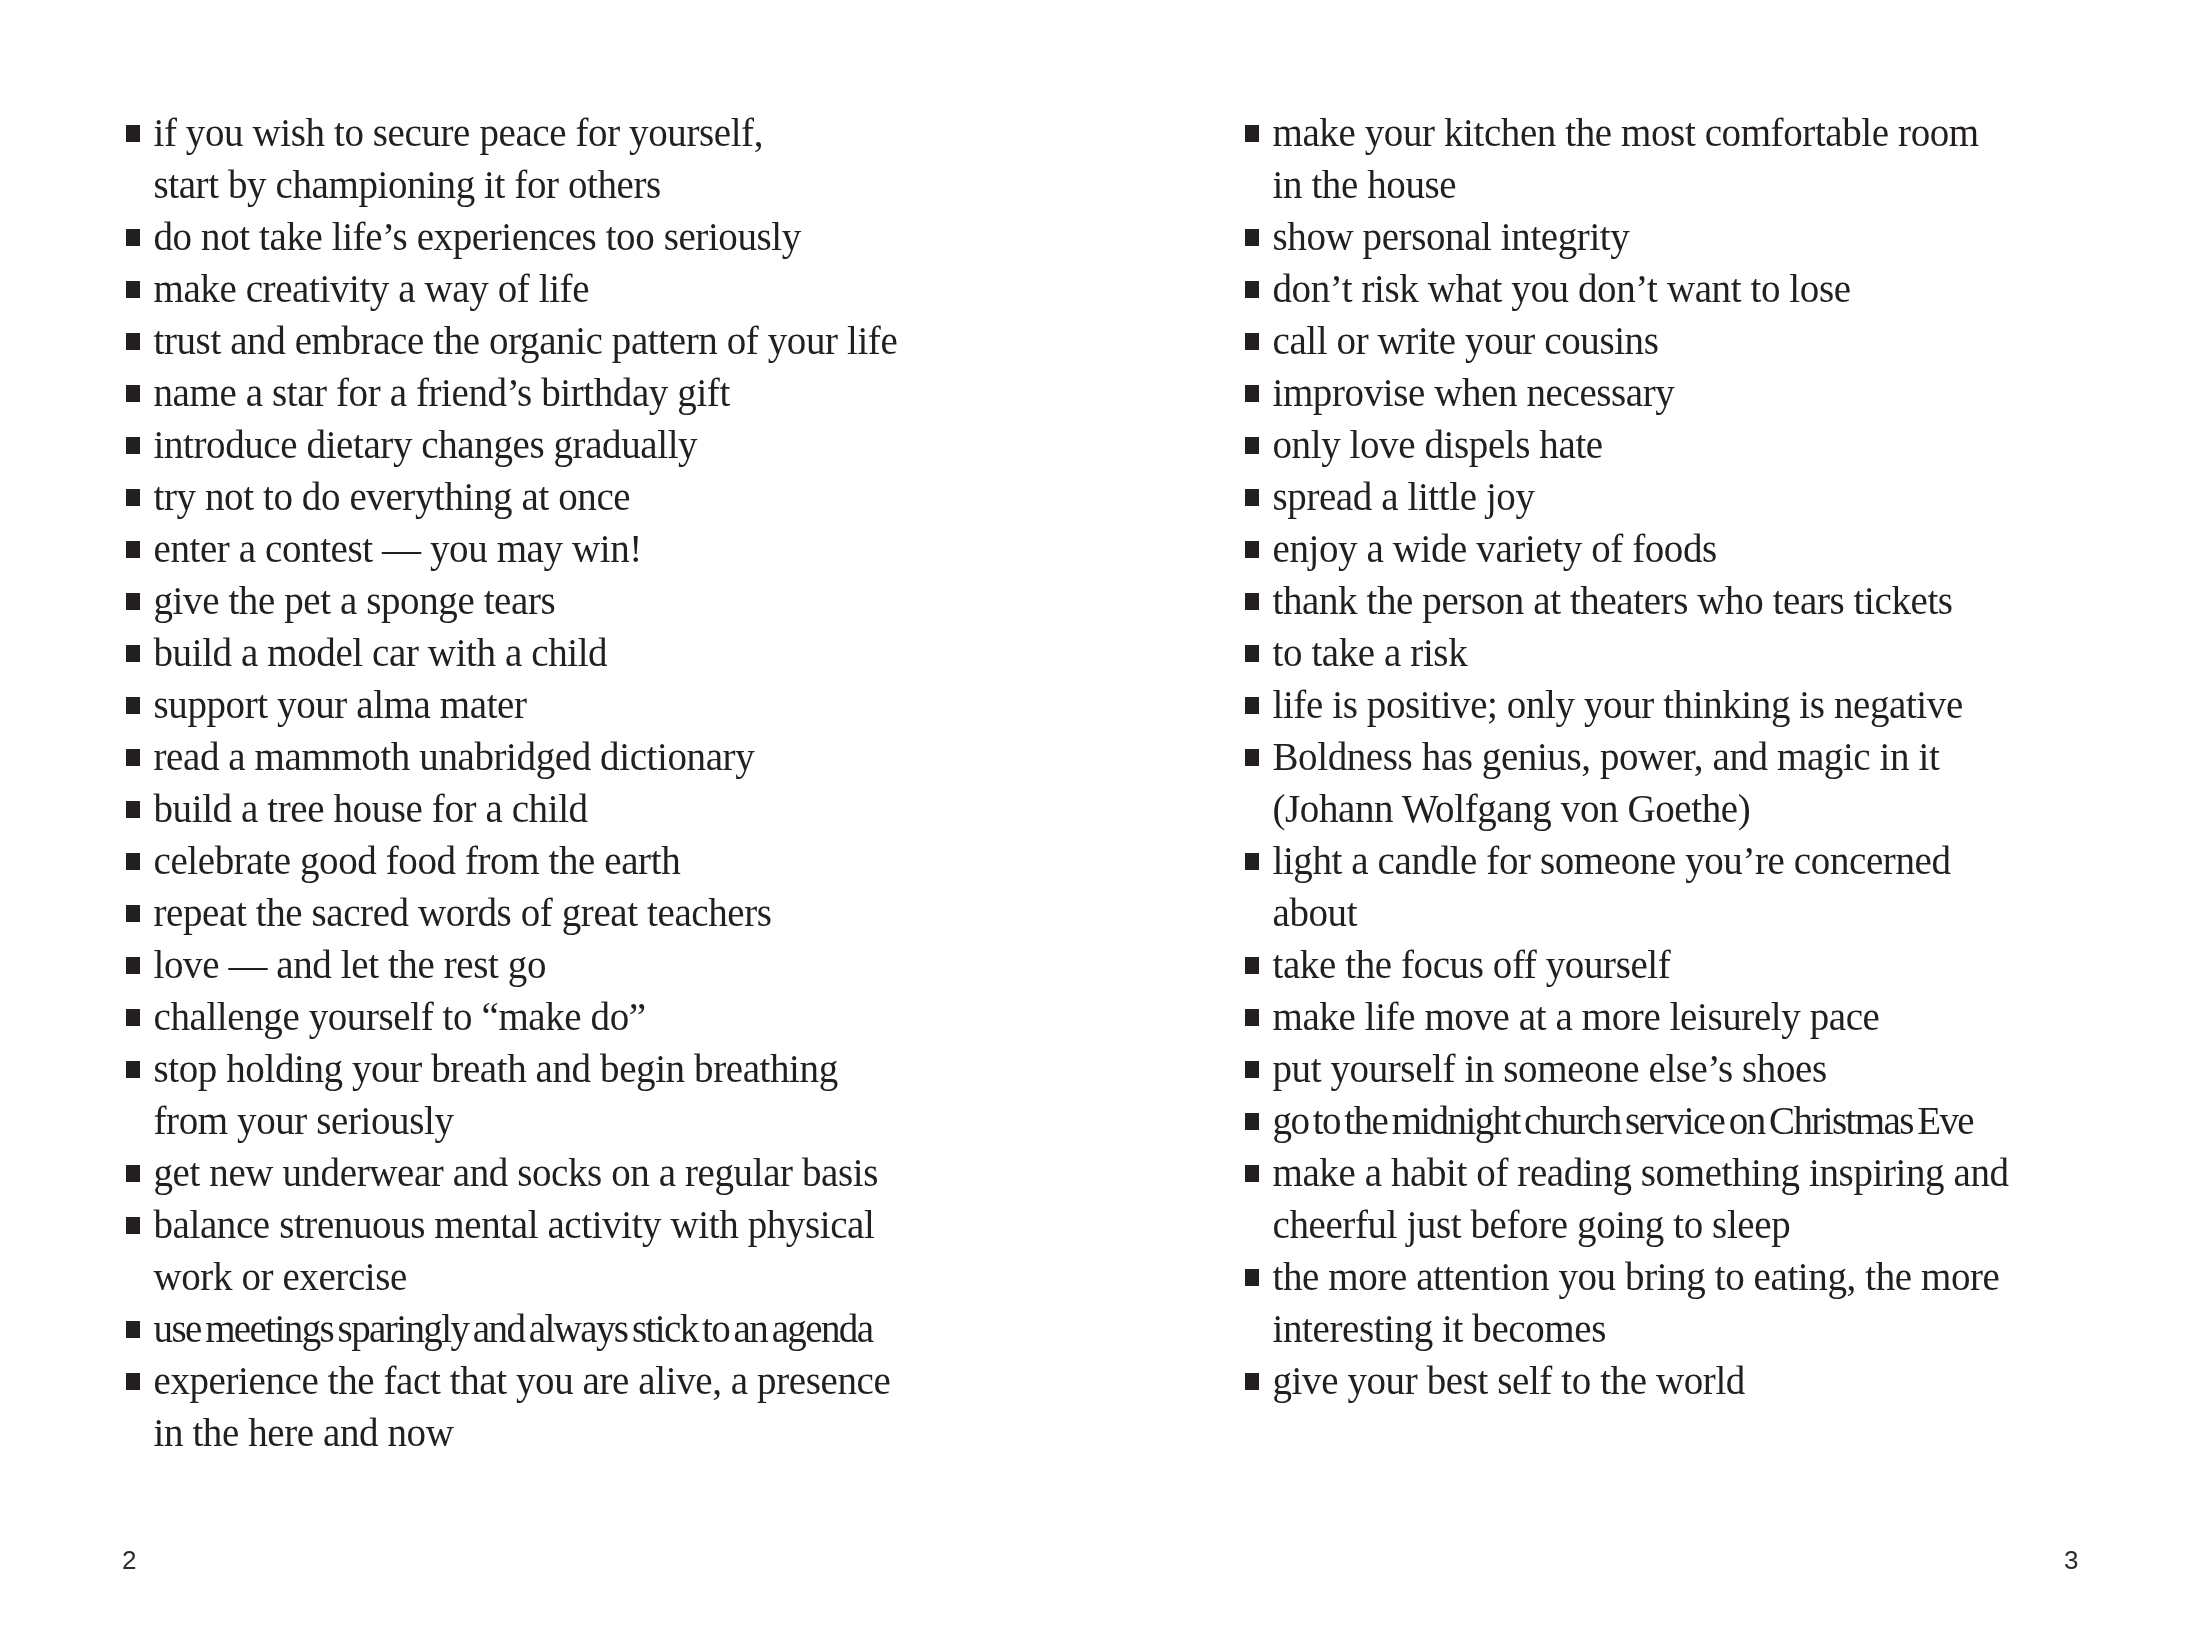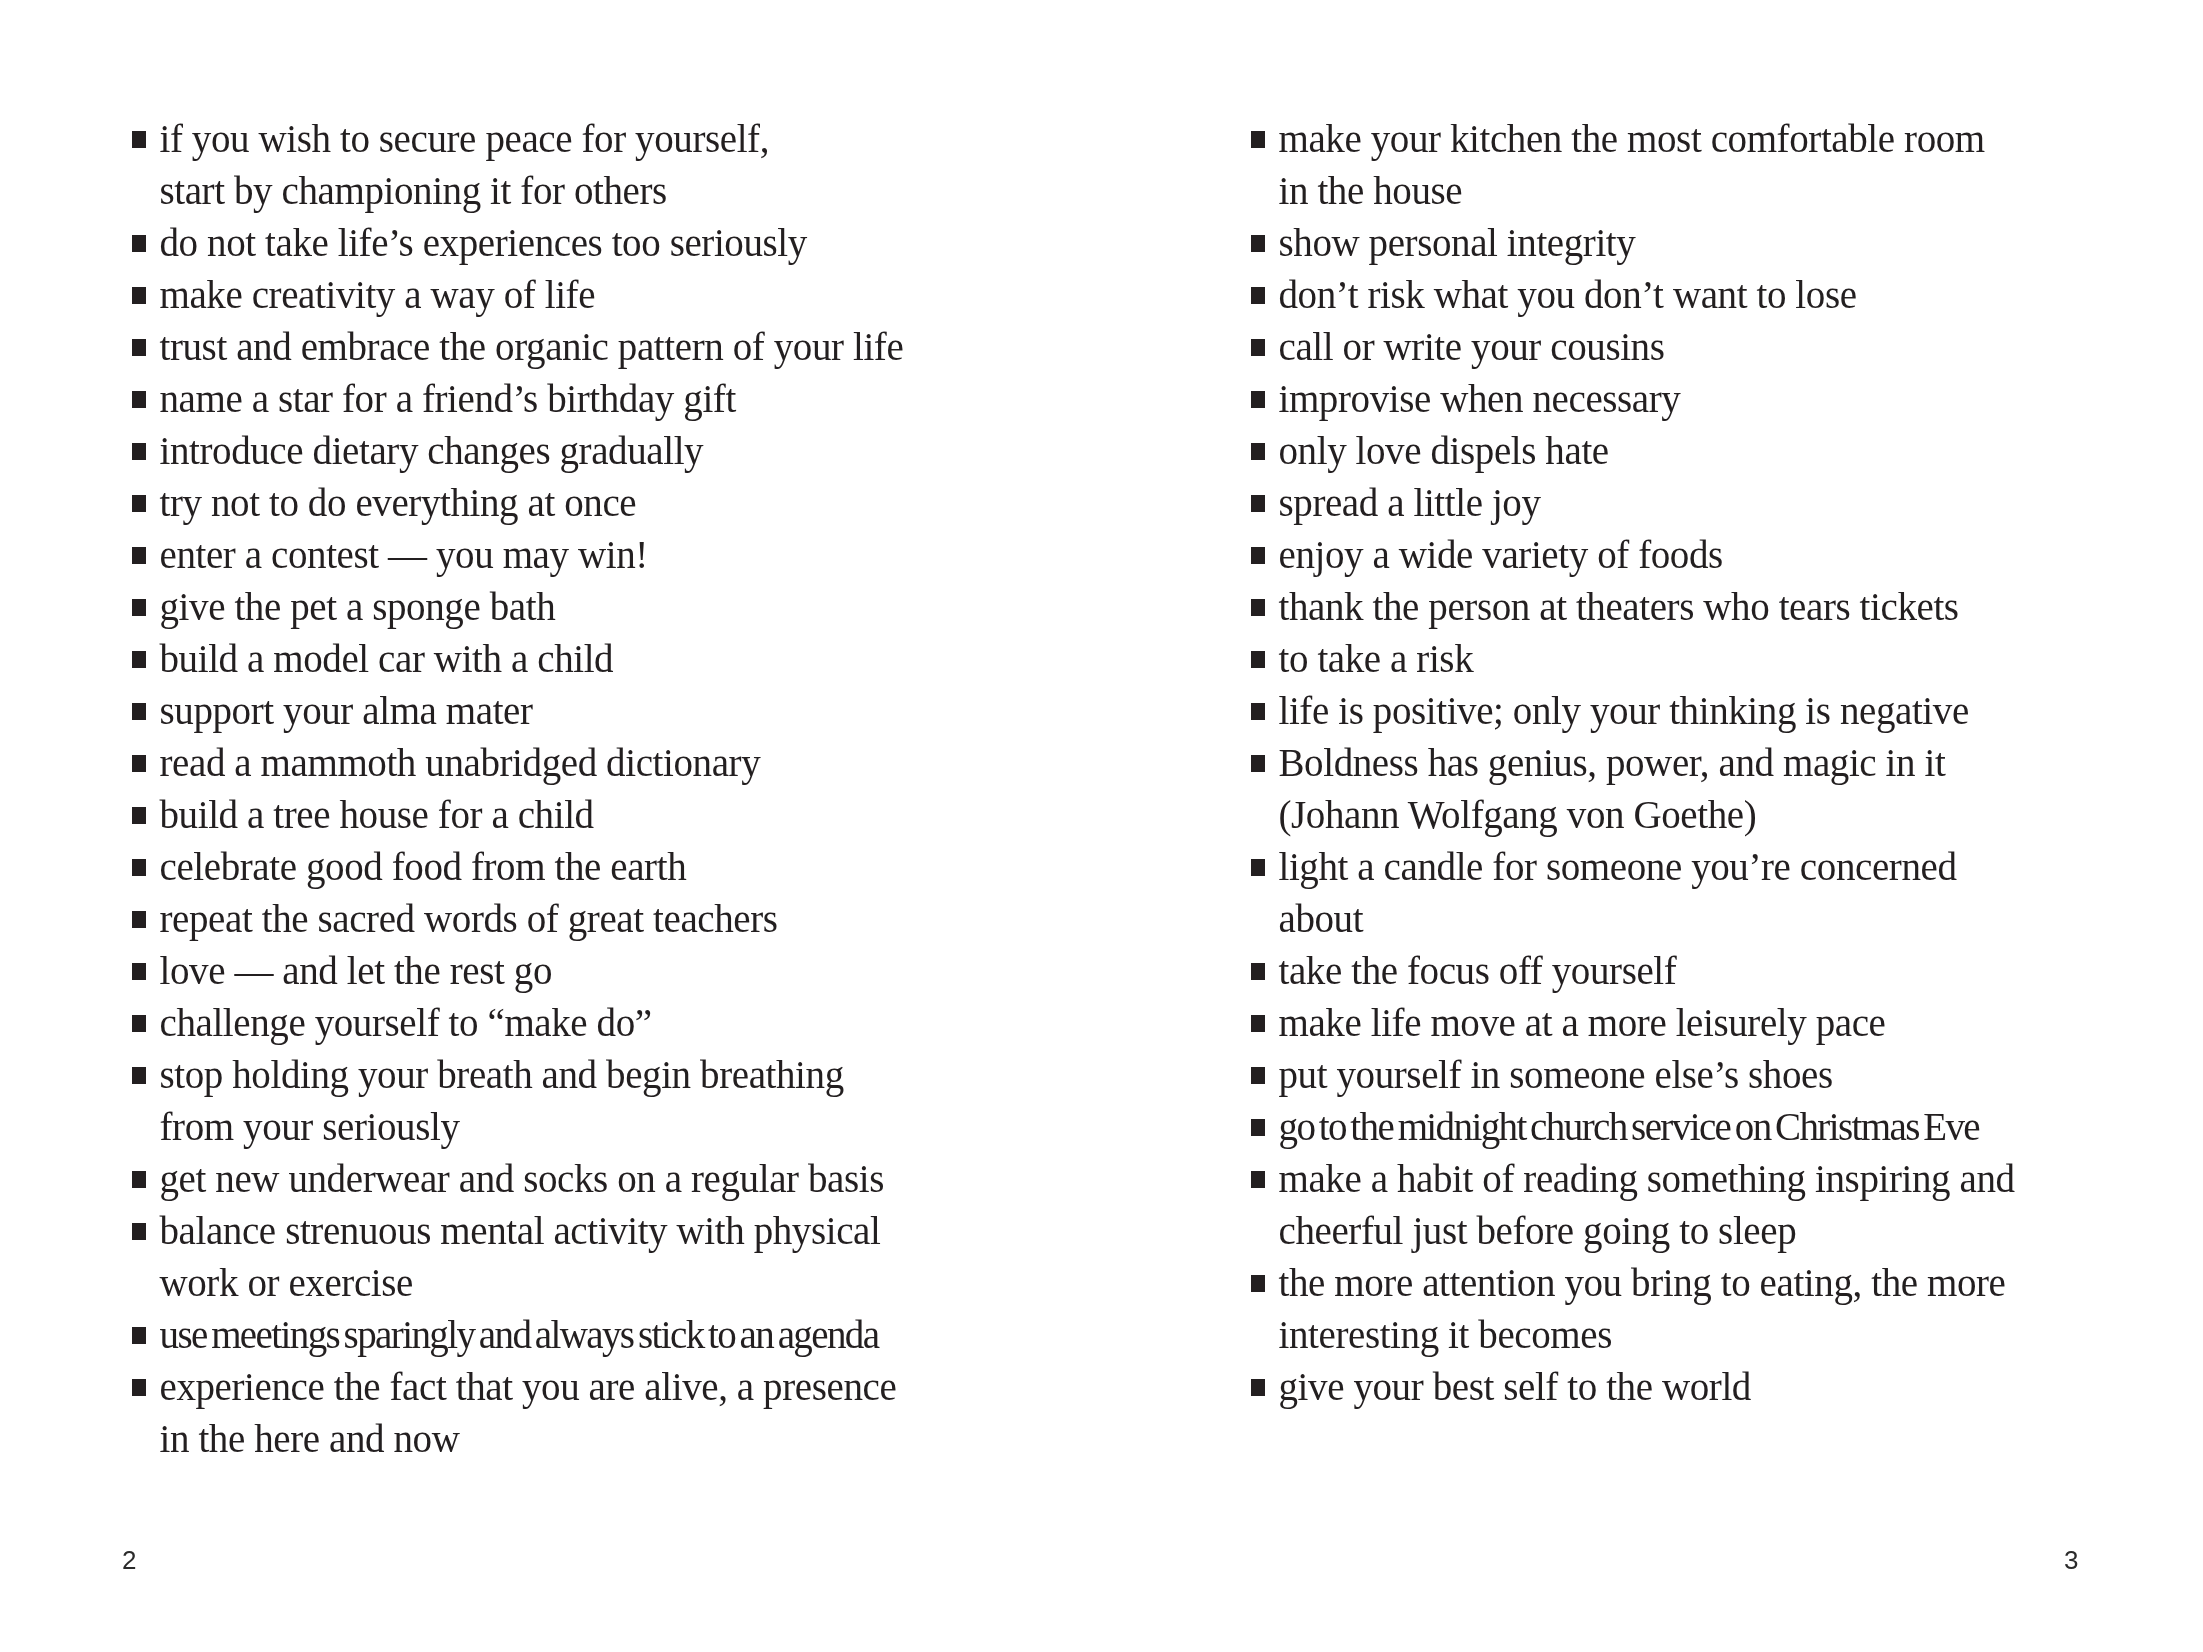--- a/index.html
+++ b/index.html
@@ -14,21 +14,21 @@
     position: relative;
     width: 2204px;
     height: 1653px;
     background: #ffffff;
     color: #231f20;
     font-family: "Liberation Serif", "DejaVu Serif", serif;
   }
   ul.page-list {
     position: absolute;
     top: 103px;
-    margin: 10px;
+    margin: 4px;
     padding: 0;
     list-style: none;
   }
   #left-list  { left: 122px;  width: 918px; }
   #right-list { left: 1241px; width: 918px; }
   ul.page-list li {
     position: relative;
     padding-left: 27.5px;
     font-size: 39px;
     line-height: 52px;
@@ -95,21 +95,21 @@
         <li>
           <span class="bullet"></span>
           <span class="line">try not to do everything at once</span>
         </li>
         <li>
           <span class="bullet"></span>
           <span class="line">enter a contest — you may win!</span>
         </li>
         <li>
           <span class="bullet"></span>
-          <span class="line">give the pet a sponge bath</span>
+          <span class="line">give the pet a sponge tears</span>
         </li>
         <li>
           <span class="bullet"></span>
           <span class="line">build a model car with a child</span>
         </li>
         <li>
           <span class="bullet"></span>
           <span class="line">support your alma mater</span>
         </li>
         <li>

